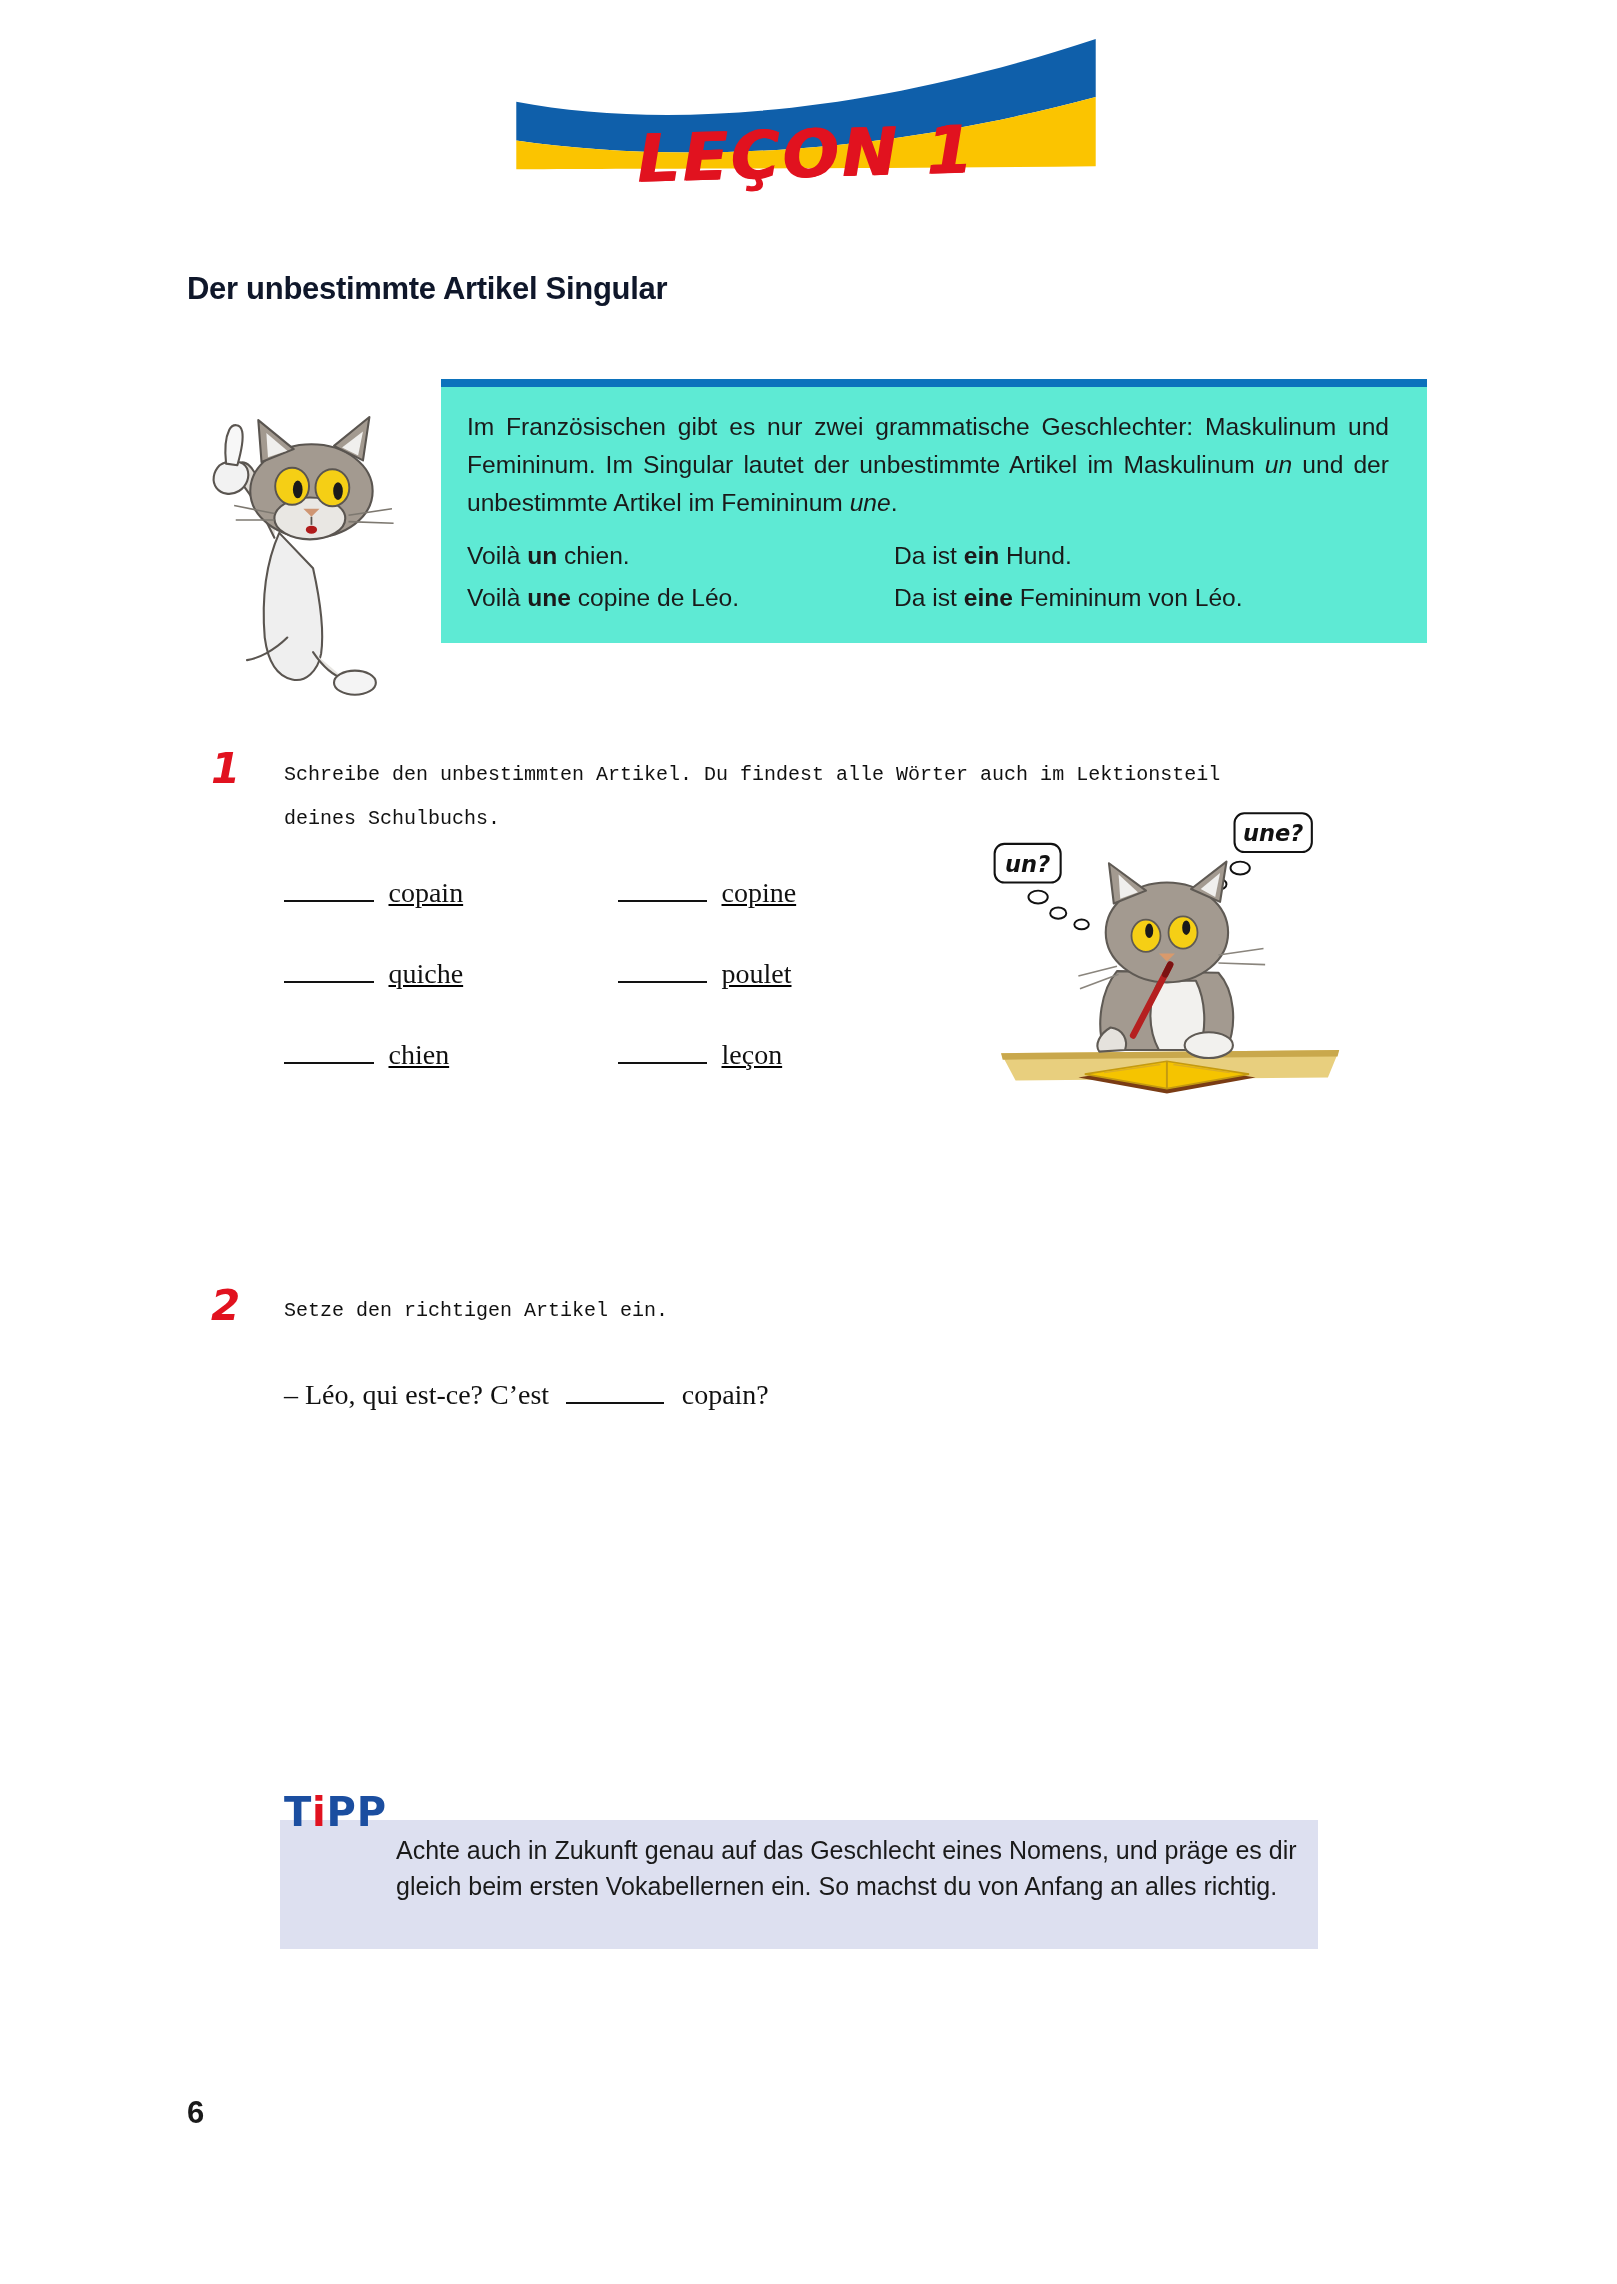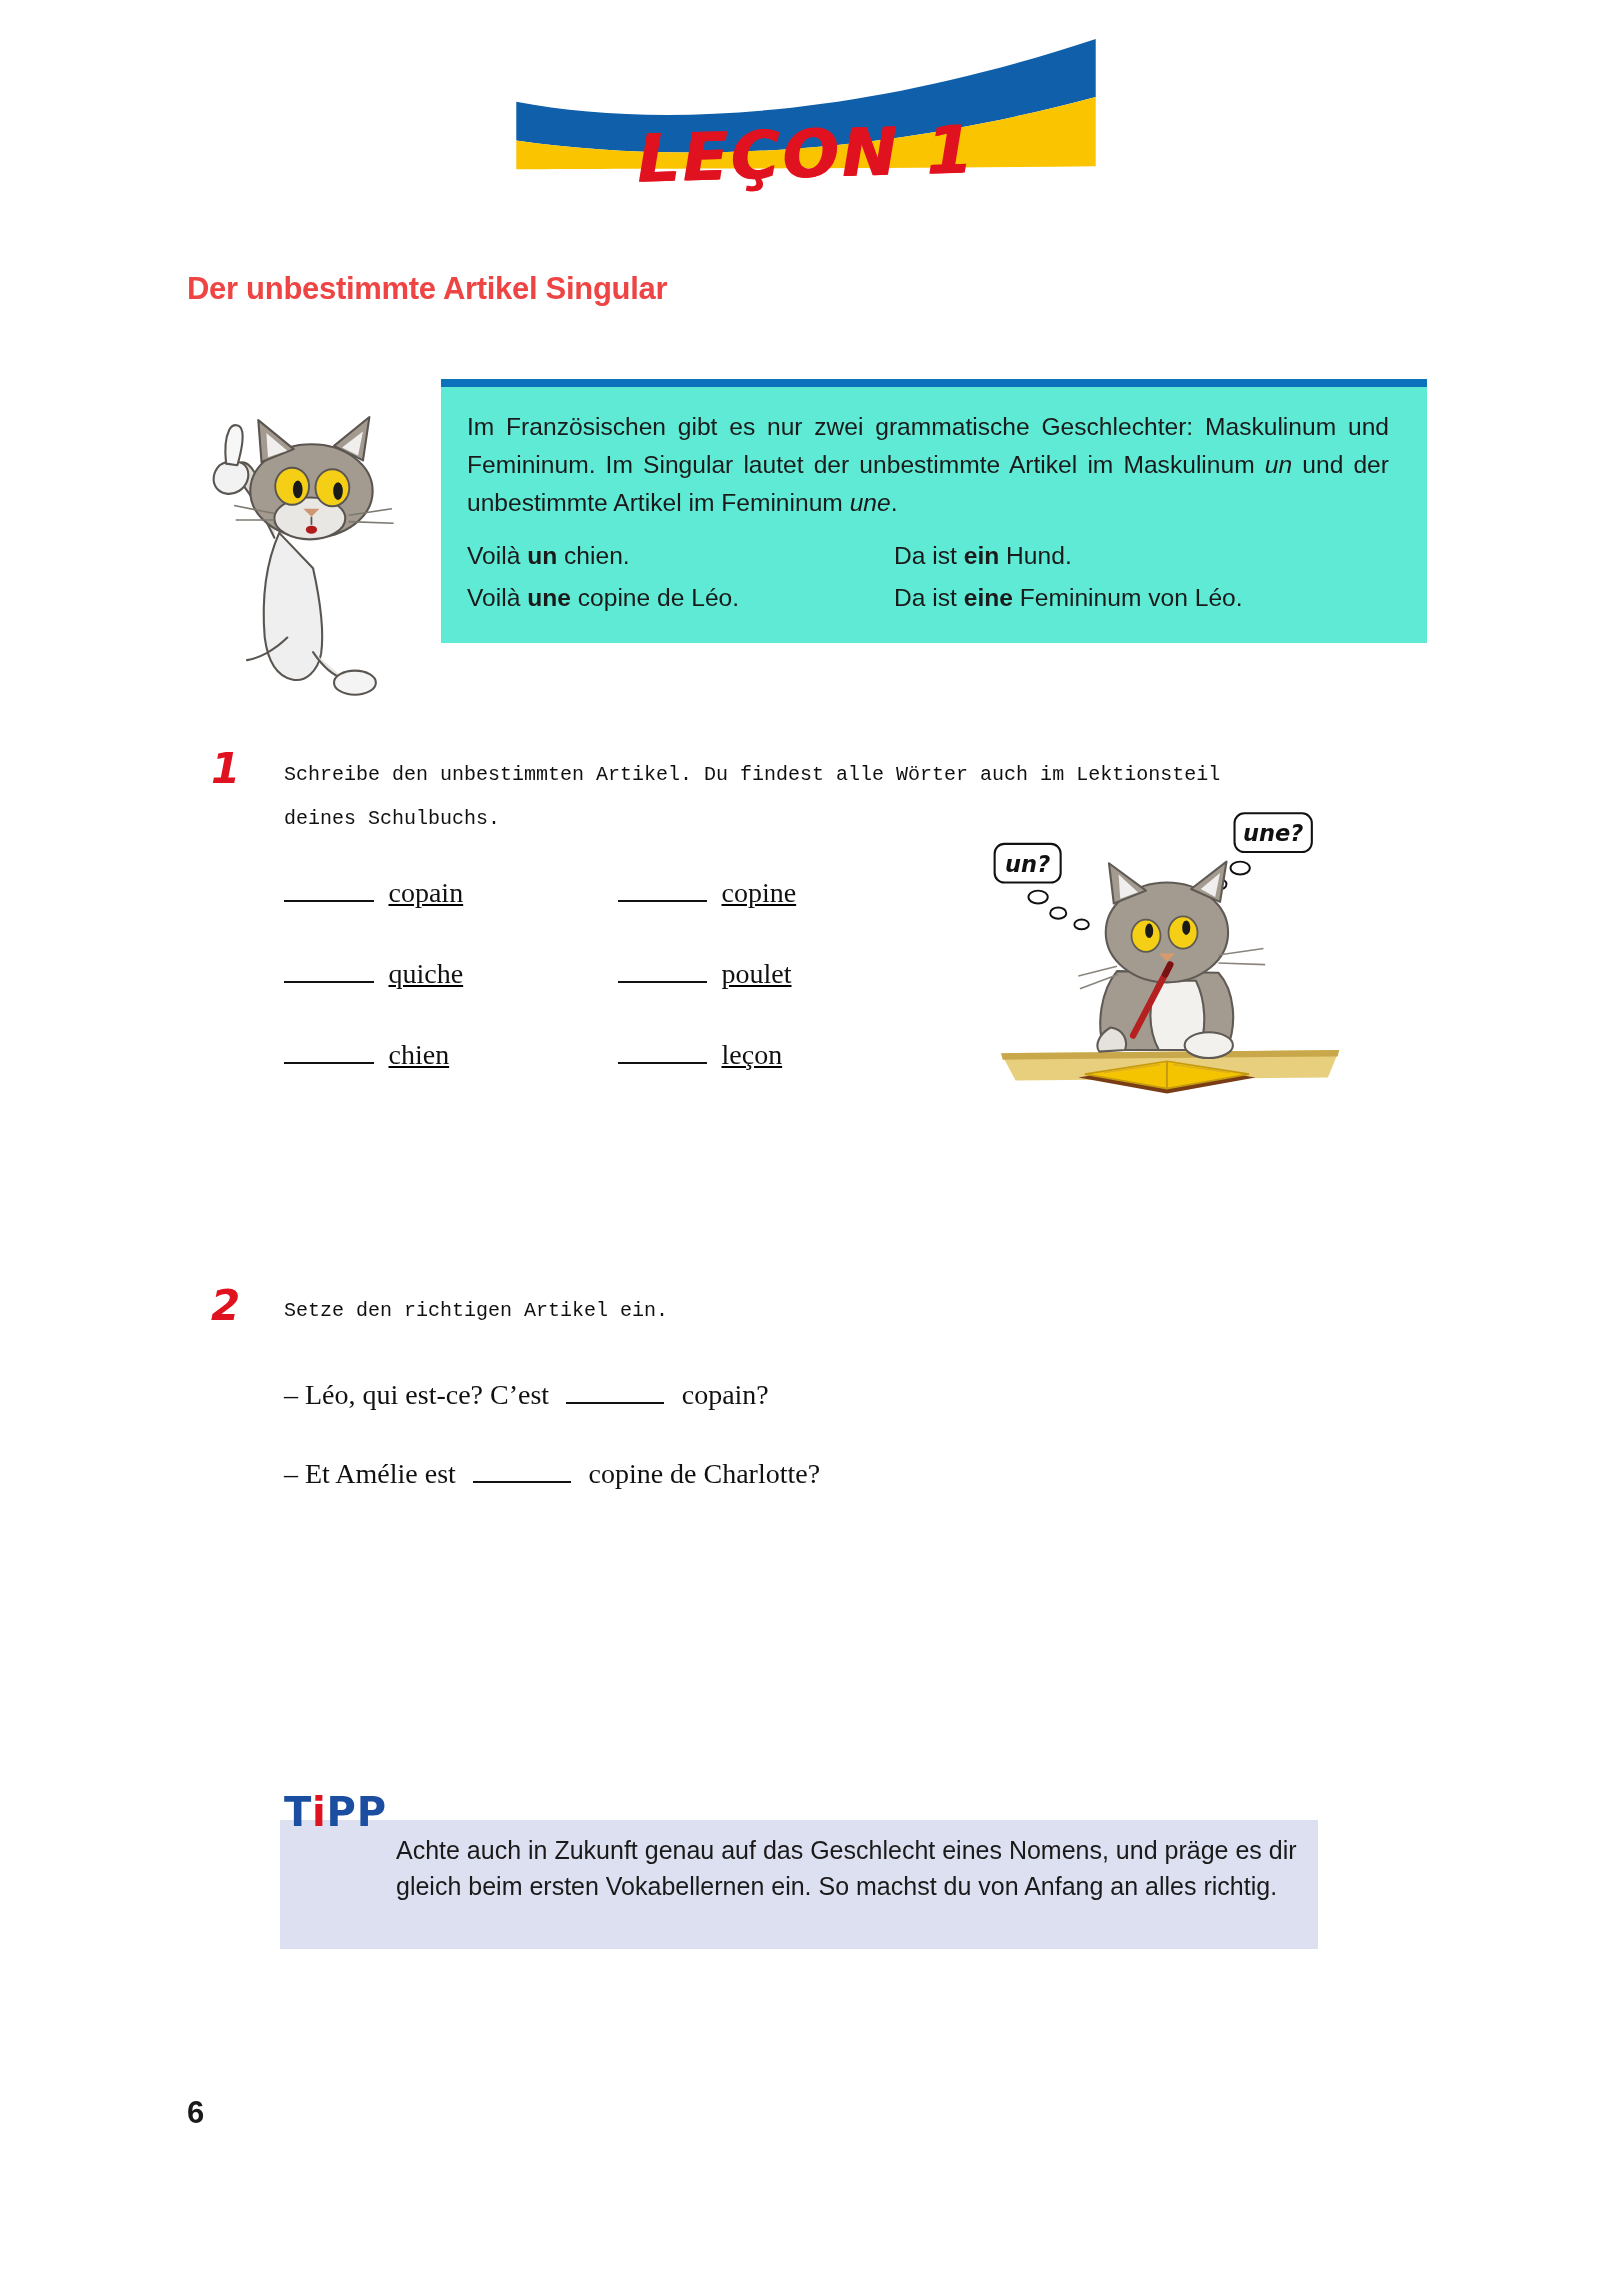--- a/index.html
+++ b/index.html
@@ -41,21 +41,21 @@
   }
 
   
   #section-heading {
     position: absolute;
     left: 187px;
     top: 271px;
     font-family: "Liberation Sans", sans-serif;
     font-weight: bold;
     font-size: 31px;
-    color: #ef4444;
+    color: #0f172a;
     letter-spacing: -0.3px;
   }
 
   
   #info-box {
     position: absolute;
     left: 441px;
     top: 379px;
     width: 986px;
     background: #5eead4;
@@ -397,25 +397,20 @@
 
 <div class="ex-num" style="left:211px; top:1281px;">2</div>
 <div class="ex-instr" style="left:284px; top:1289px;">Setze den richtigen Artikel ein.</div>
 
 <div id="ex2-lines">
   <div class="sentence">
     <span>– Léo, qui est-ce? C’est</span>
     <span class="s-blank"></span>
     <span>copain?</span>
   </div>
-  <div class="sentence">
-    <span>– Et Amélie est</span>
-    <span class="s-blank"></span>
-    <span>copine de Charlotte?</span>
-  </div>
 </div>
 
 <div id="tipp-box"></div>
 <div id="tipp-logo"><span class="t-blue">T</span><span class="t-red">i</span><span class="t-blue">PP</span></div>
 <div id="tipp-text">Achte auch in Zukunft genau auf das Geschlecht eines Nomens, und präge es dir gleich beim ersten Vokabellernen ein. So machst du von Anfang an alles richtig.</div>
 
 <div id="page-number">6</div>
 
 
 </body></html>

